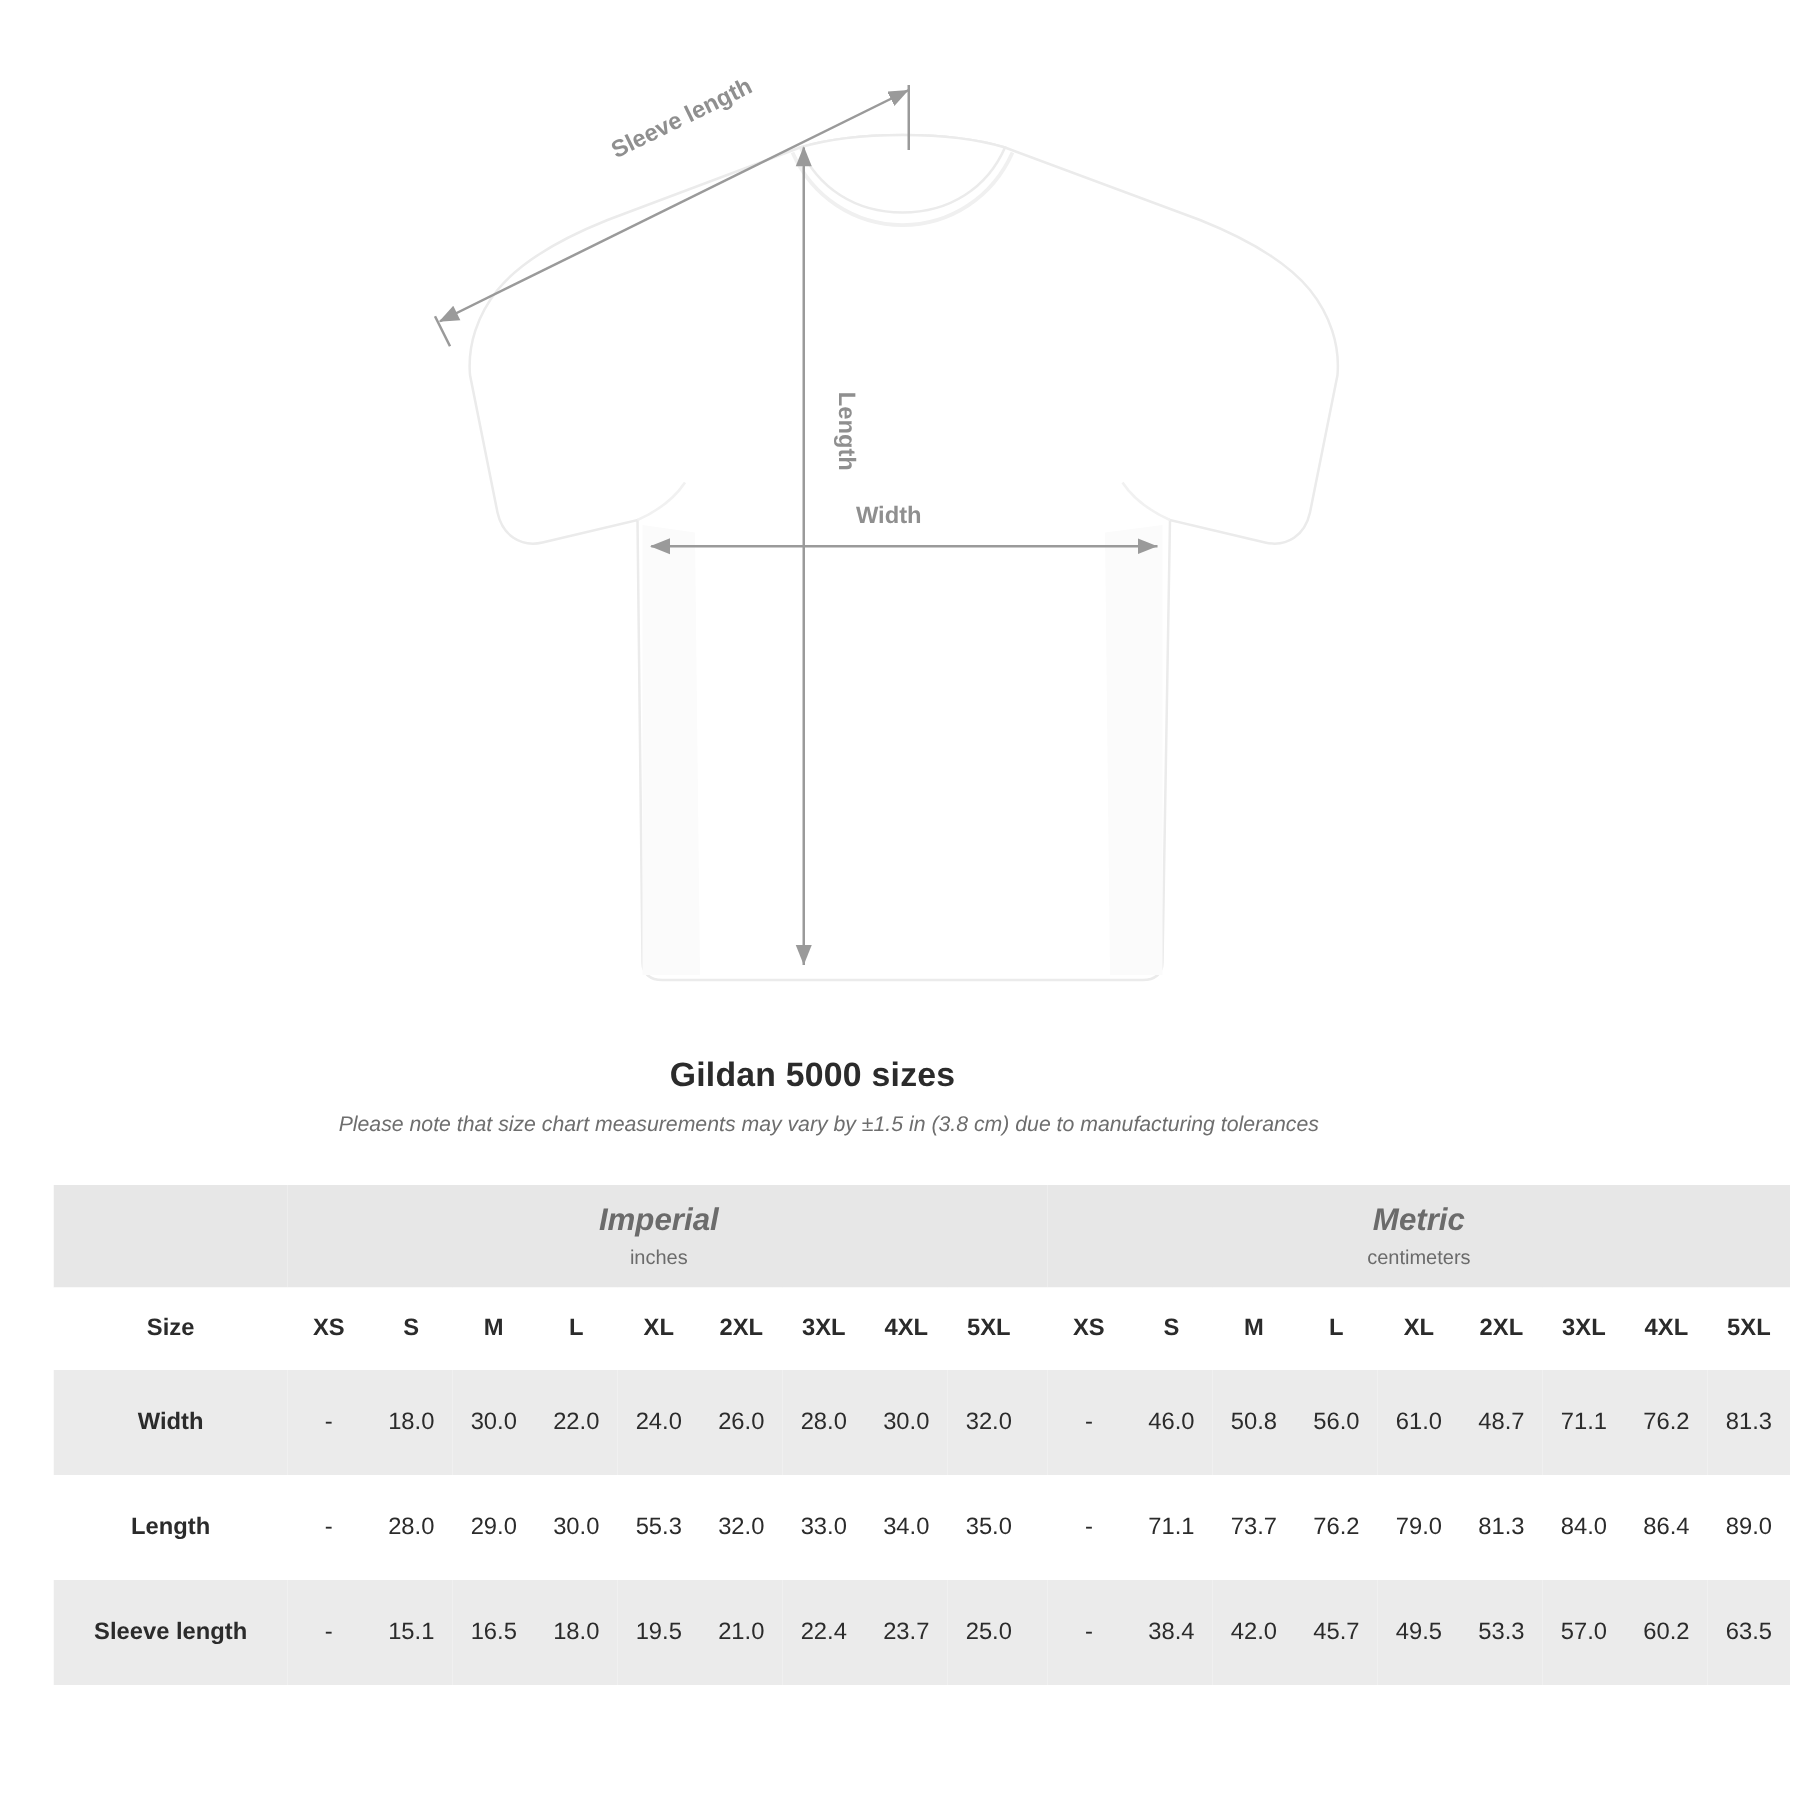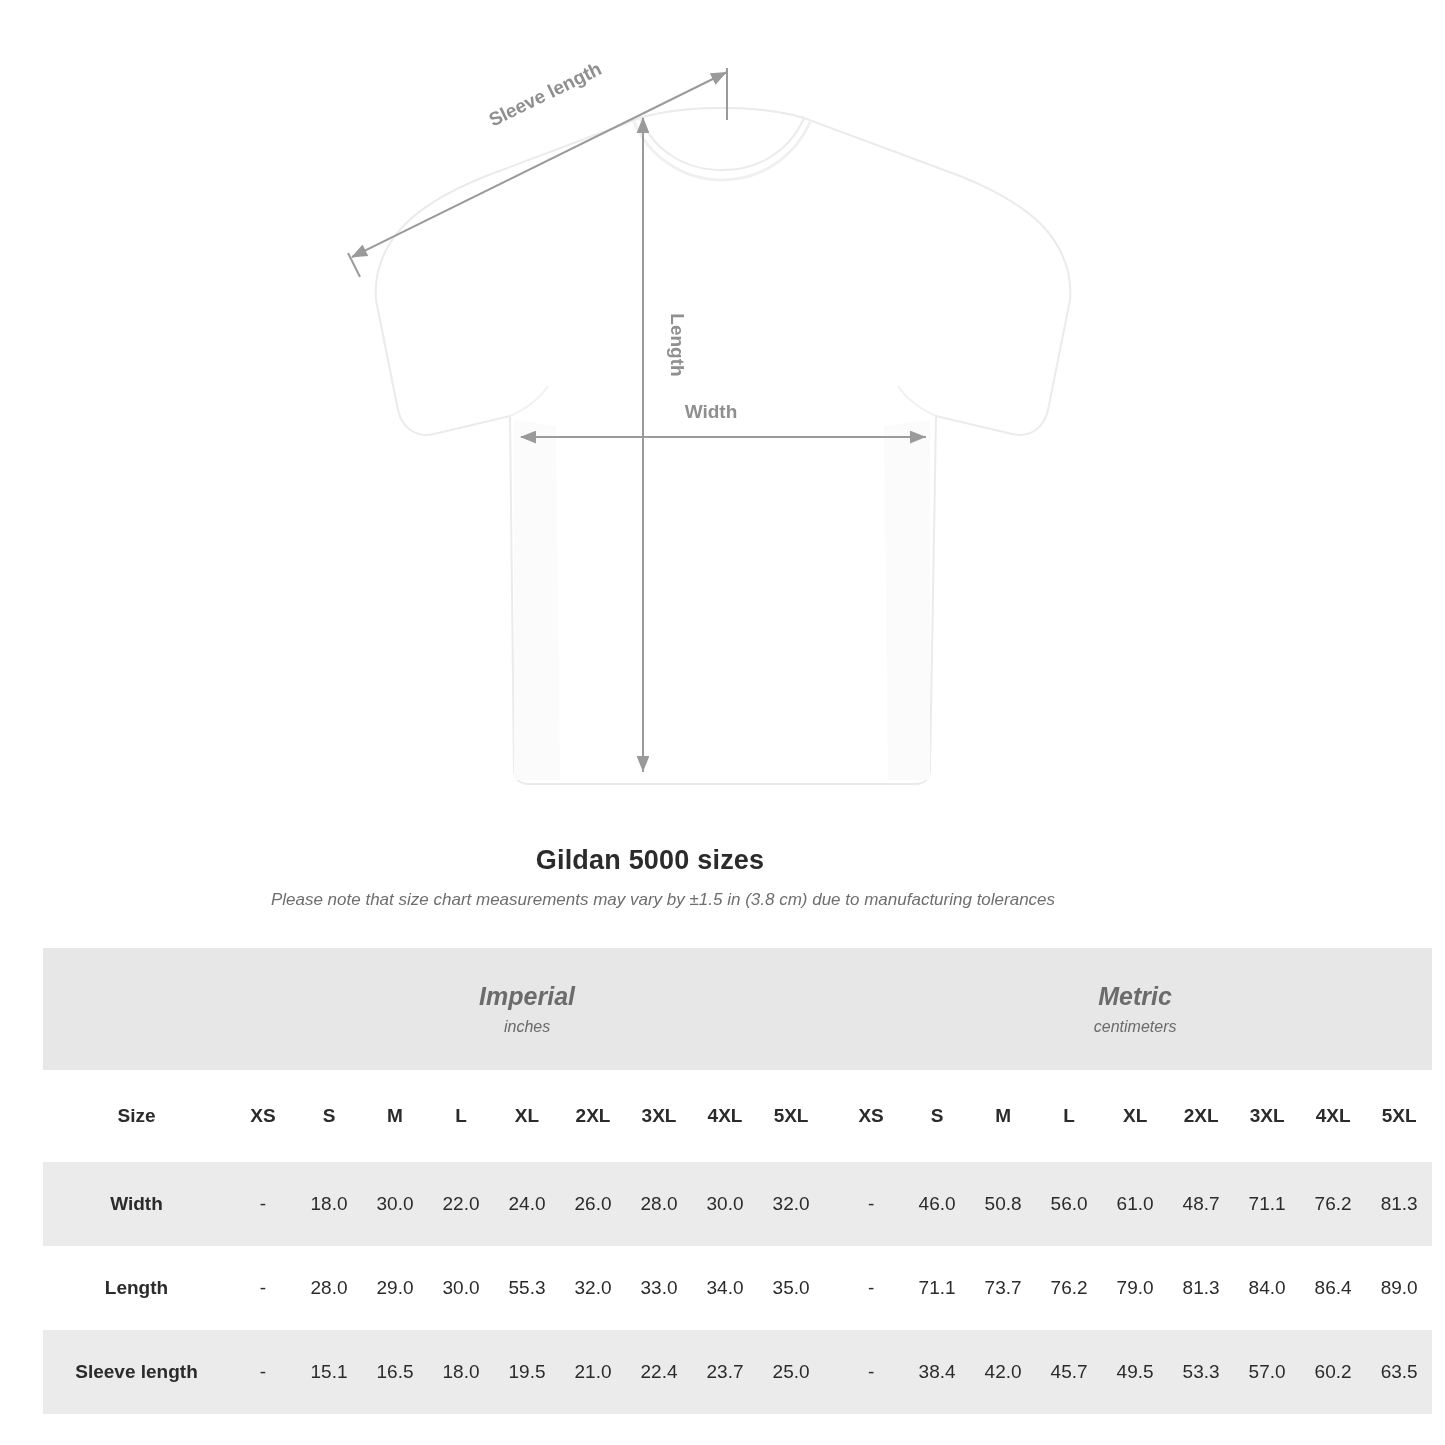--- a/index.html
+++ b/index.html
@@ -66,40 +66,39 @@
     width: 1360px;
     table-layout: fixed;
   }
   table.size-table td, table.size-table th {
     padding: 0;
     margin: 0;
     border: 0;
   }
 
   .unit-head-row td {
-    height: 122px;
+    height: 82px;
     background: #e7e7e7;
     vertical-align: middle;
     text-align: center;
   }
   .unit-name {
     font-size: 25px;
     font-weight: bold;
     font-style: italic;
     color: #6b6b6b;
   }
   .unit-sub {
     margin-top: 7px;
     font-size: 16px;
-    font-style: italic;
     color: #6b6b6b;
   }
 
   .hdr-row td {
-    height: 92px;
+    height: 66px;
     vertical-align: middle;
     text-align: center;
     font-size: 19px;
     font-weight: bold;
     color: #2b2b2b;
     background: #ffffff;
   }
   .hdr-row td.rowlabel {
     font-size: 19px;
   }

